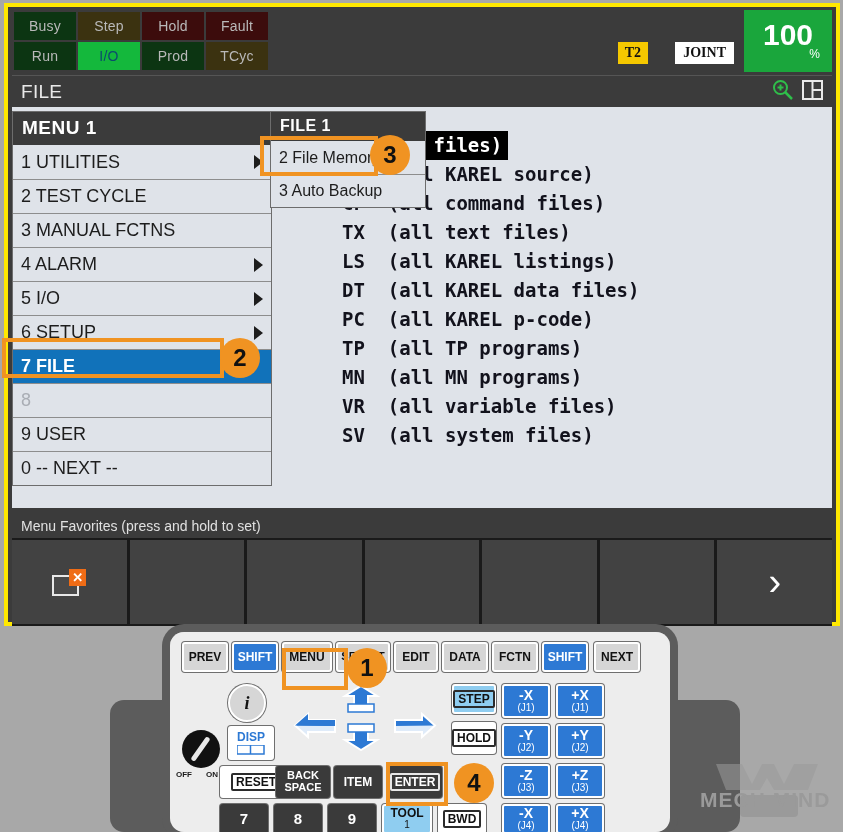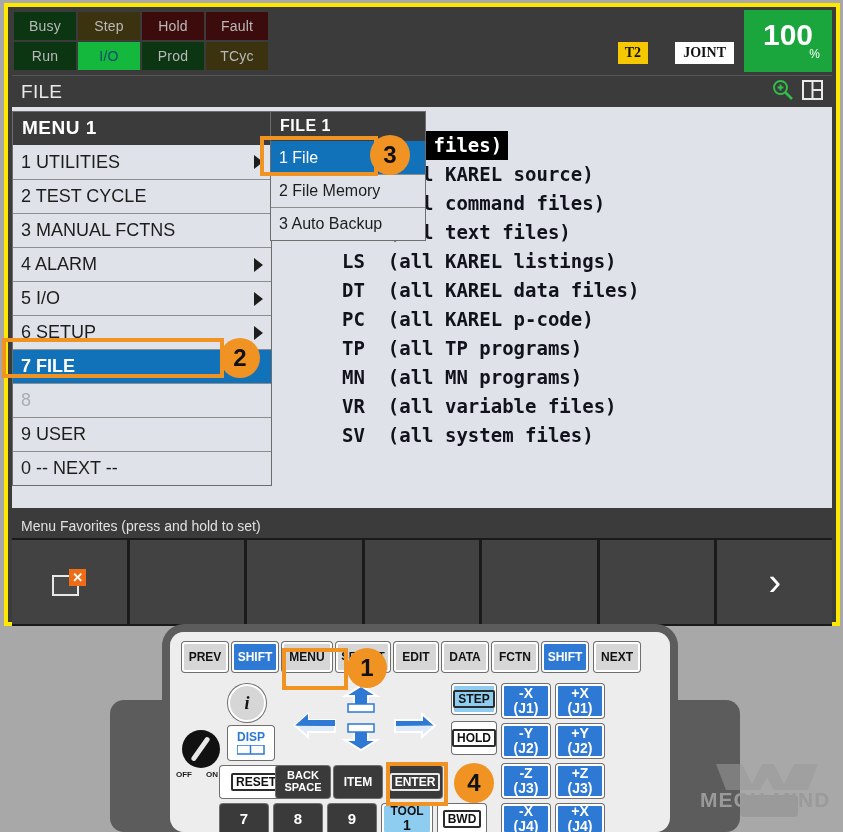--- a/index.html
+++ b/index.html
@@ -178,21 +178,21 @@
   .key {
     position: absolute; display: flex; flex-direction: column;
     align-items: center; justify-content: center; line-height: 1.05;
     font-size: 12px; font-weight: bold; border-radius: 3px; text-align: center;
   }
   .k-gray { background: #d6d6d6; color: #111; border: 2px solid #fff; box-shadow: 0 0 0 1px #6f6f6f; }
   .k-blue { background: #2d79d4; color: #fff; border: 2px solid #fff; box-shadow: 0 0 0 1px #6f6f6f; }
   .k-dark { background: #3a3a3a; color: #fff; border: 2px solid #3a3a3a; box-shadow: 0 0 0 1px #6f6f6f; }
   .k-white{ background: #ffffff; color: #111; border: 2px solid #fff; box-shadow: 0 0 0 1px #6f6f6f; }
   .k-lblue{ background: #8fcdf0; color: #111; border: 2px solid #fff; box-shadow: 0 0 0 1px #6f6f6f; }
-  .k-sub  { font-size: 14px; font-weight: bold; }
+  .k-sub  { font-size: 10px; font-weight: normal; }
   .k-round{ border-radius: 50%; }
   .key .inner-box {
     border: 2px solid #2b2b2b; padding: 1px 3px; background: inherit; border-radius: 2px;
   }
   .knob {
     position: absolute; left: 182px; top: 730px; width: 38px; height: 38px;
     border-radius: 50%; background: #111;
   }
   .knob::after {
     content: ""; position: absolute; left: 16px; top: 5px; width: 5px; height: 28px;
@@ -346,23 +346,20 @@
             </div>
             <div class="menu-item">
               <span>0 -- NEXT --</span>
             </div>
           </div>
       </div>
 
       <div class="sub-panel">
         <div class="sub-head">FILE  1</div>
         <div>
-            <div class="sub-item sel">
-              <span>1 File</span>
-            </div>
             <div class="sub-item">
               <span>2 File Memory</span>
             </div>
             <div class="sub-item">
               <span>3 Auto Backup</span>
             </div>
           </div>
       </div>
 
       <div class="fav-label">Menu Favorites (press and hold to set)</div>

